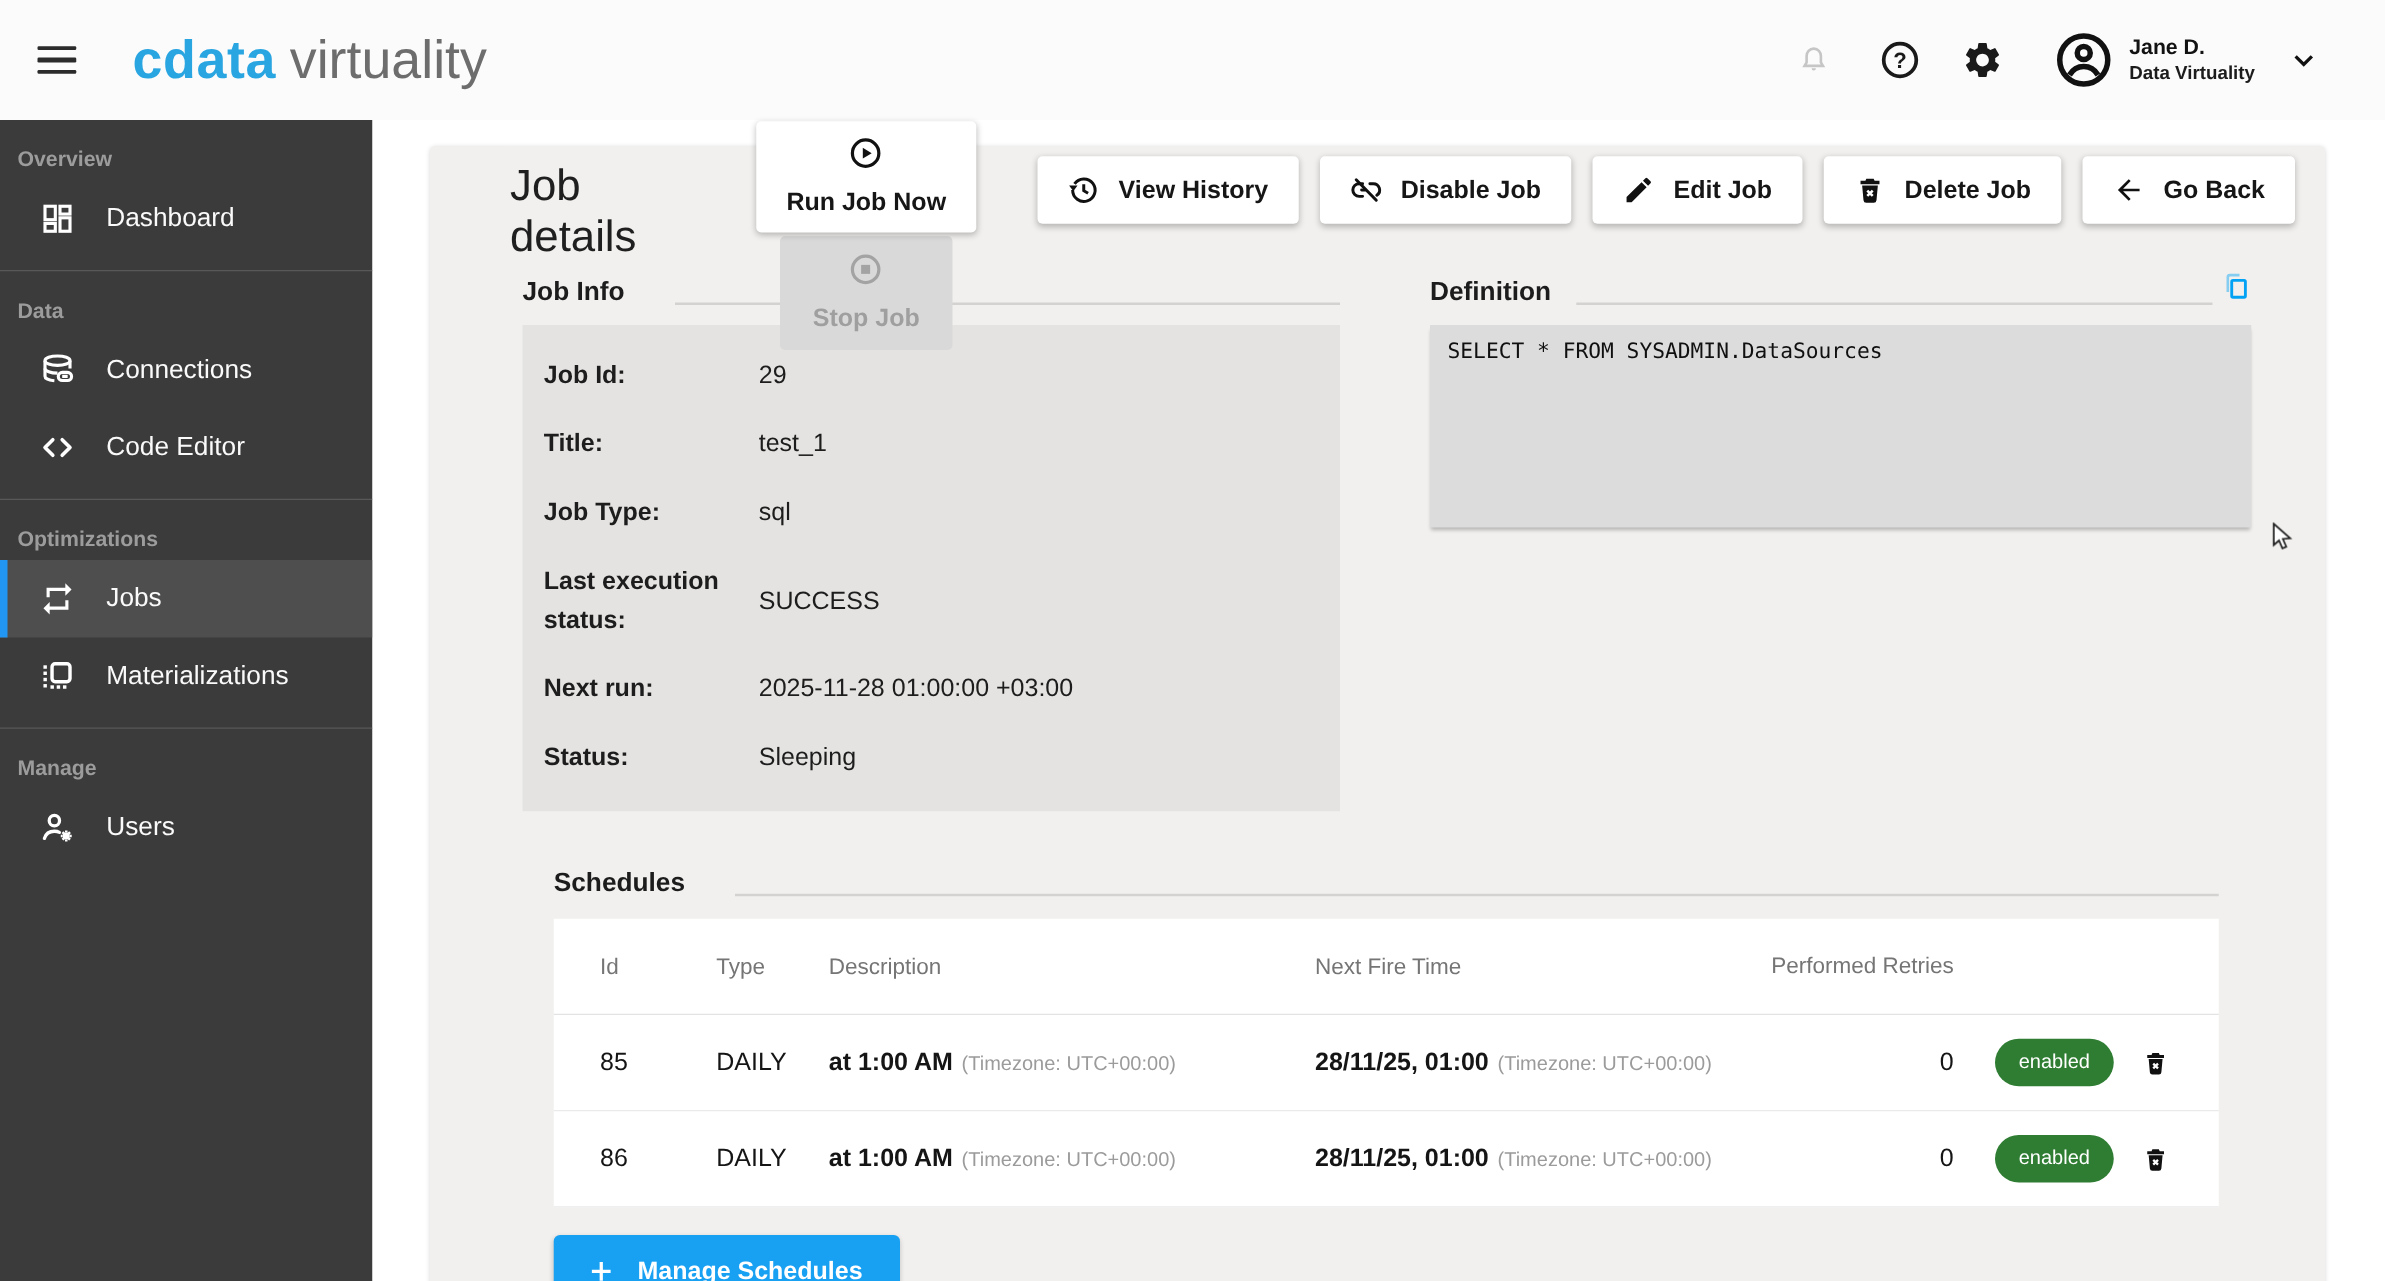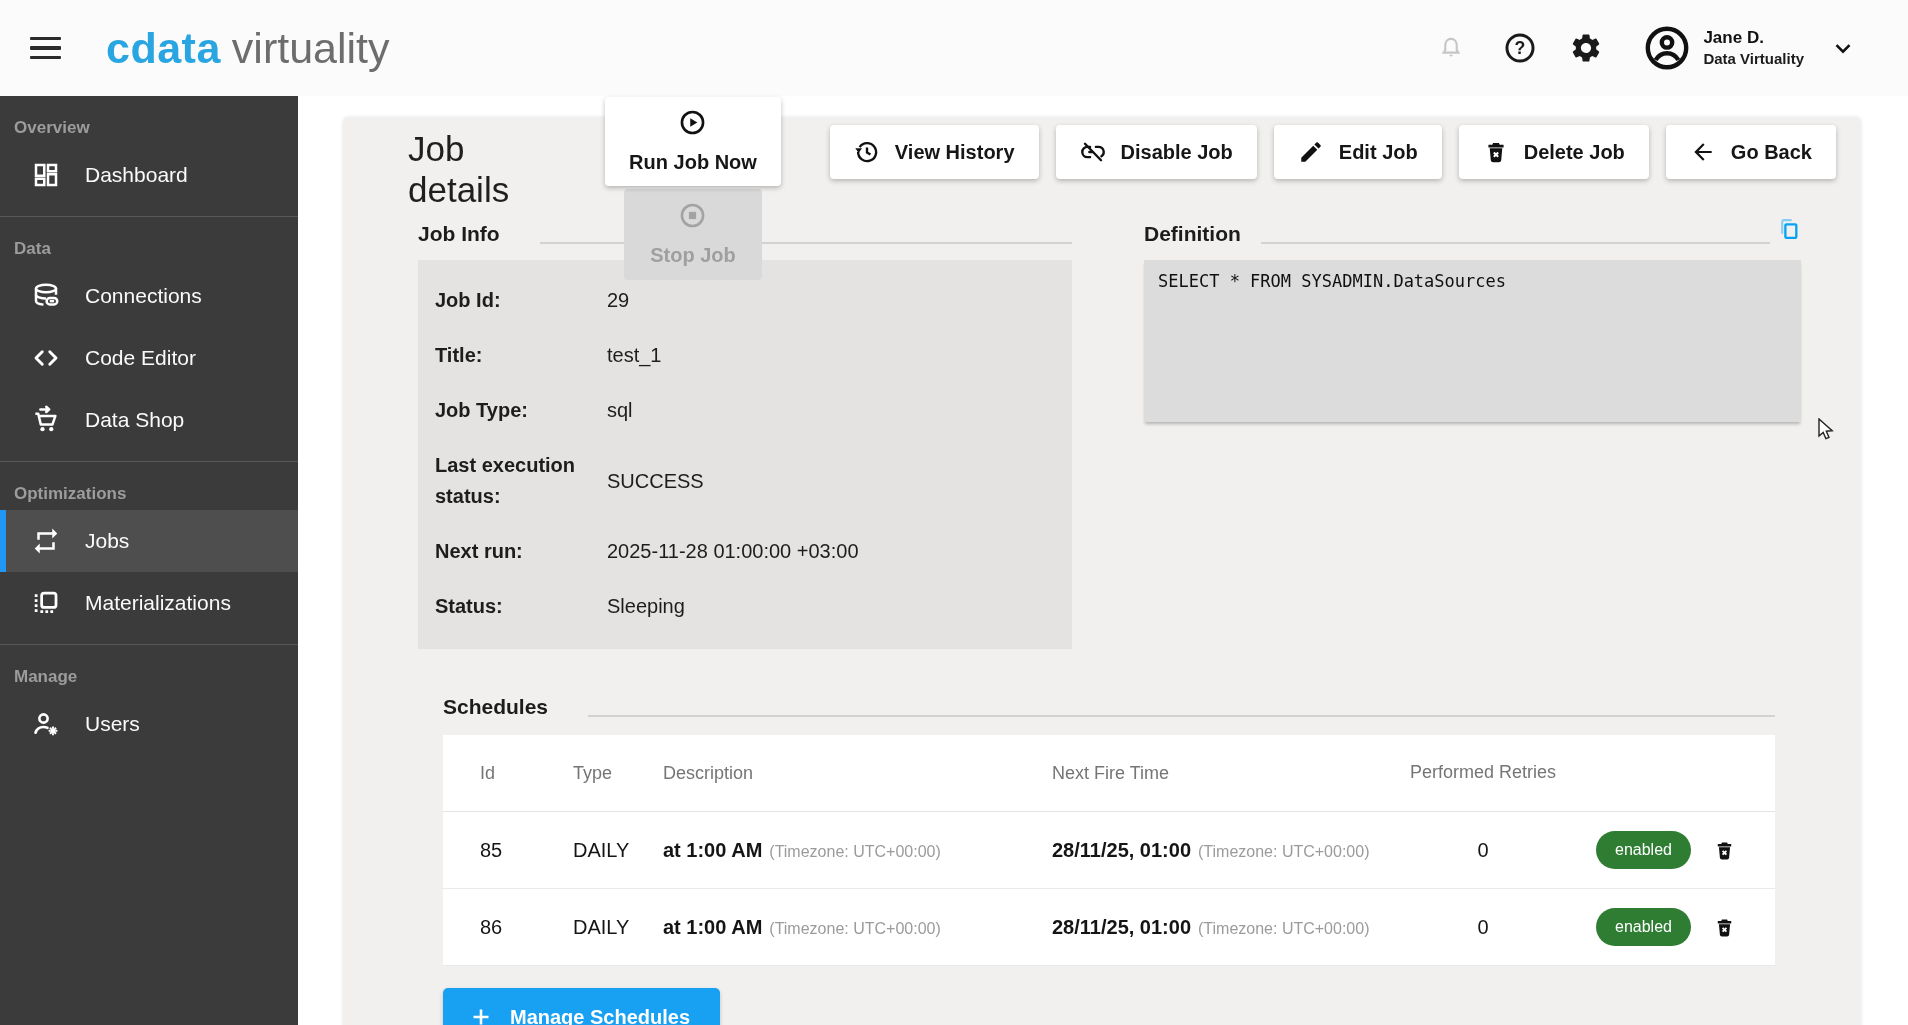--- a/index.html
+++ b/index.html
@@ -66,21 +66,21 @@
   .def-box { margin-top:14px; background:#dcdcdc; height:162px; padding:11px 14px;
              box-shadow:0 3px 3px -1px rgba(0,0,0,.25);
              font-family:"DejaVu Sans Mono", monospace; font-size:17px; color:#101010; white-space:pre; }
 
   
   .schedules { margin:46px 26px 0 25px; }
   .sched-table { margin-top:16px; background:#fff; }
   .t-row { display:grid; grid-template-columns:93px 90px 389px 351px 160px 1fr;
            align-items:center; padding-left:37px; min-height:77px; }
   .t-head { color:#757575; font-size:18px; font-weight:400; border-bottom:1px solid #e3e3e3; }
-  .col-perf { text-align:center; line-height:1.85; padding:6px 0; }
+  .col-perf { text-align:right; line-height:1.85; padding:6px 0; }
   .t-body .t-row { border-bottom:1px solid #eaeaea; font-size:20px; color:#151515; }
   .cell .main { font-weight:700; }
   .tz { color:#9b9b9b; font-size:16px; font-weight:400; margin-left:7px; }
   .cell-actions { display:flex; align-items:center; gap:22px; margin-left:33px; }
   .pill { background:#2E7D32; color:#fff; font-size:16px; padding:10px 19px; border-radius:21px; }
   .trash-btn { background:none; border:none; padding:0; cursor:pointer; display:flex; }
 
   .manage-btn { margin-top:22px; background:#18A0F2; color:#fff; border:none; border-radius:5px;
                 display:inline-flex; align-items:center; gap:17px; cursor:pointer;
                 font-family:"Liberation Sans", sans-serif; font-weight:700; font-size:20px;
@@ -173,31 +173,20 @@
     </div>
     <div class="nav-item">
       <span class="nav-icon">
         <svg width="30" height="30" viewBox="0 0 24 24" fill="none" stroke="#fff" stroke-width="2.3" stroke-linecap="round" stroke-linejoin="round">
             <path d="M9 7l-5 5 5 5"></path>
             <path d="M15 7l5 5-5 5"></path>
           </svg>
       </span>
       <span>Code Editor</span>
     </div>
-    <div class="nav-item">
-      <span class="nav-icon">
-        <svg width="30" height="30" viewBox="0 0 24 24" fill="none" stroke="#fff" stroke-width="2">
-            <path d="M7.5 3.5h7l-2.3-2.1M14.5 3.5l-2.3 2.1" stroke-linecap="round" stroke-linejoin="round"></path>
-            <path d="M3.5 7h2.3l2 8.5h9.4l2.3-6.8H7" stroke-linejoin="round"></path>
-            <circle cx="9.2" cy="19.3" r="1.7" fill="#fff" stroke="none"></circle>
-            <circle cx="16.2" cy="19.3" r="1.7" fill="#fff" stroke="none"></circle>
-          </svg>
-      </span>
-      <span>Data Shop</span>
-    </div>
     <div class="nav-divider"></div>
 
     <div class="section-label">Optimizations</div>
     <div class="nav-item active">
       <span class="nav-icon">
         <svg width="30" height="30" viewBox="0 0 24 24" fill="#fff">
             <path d="M7 7h10v3l4-4-4-4v3H5v6h2V7zm10 10H7v-3l-4 4 4 4v-3h12v-6h-2v4z"></path>
           </svg>
       </span>
       <span>Jobs</span>

